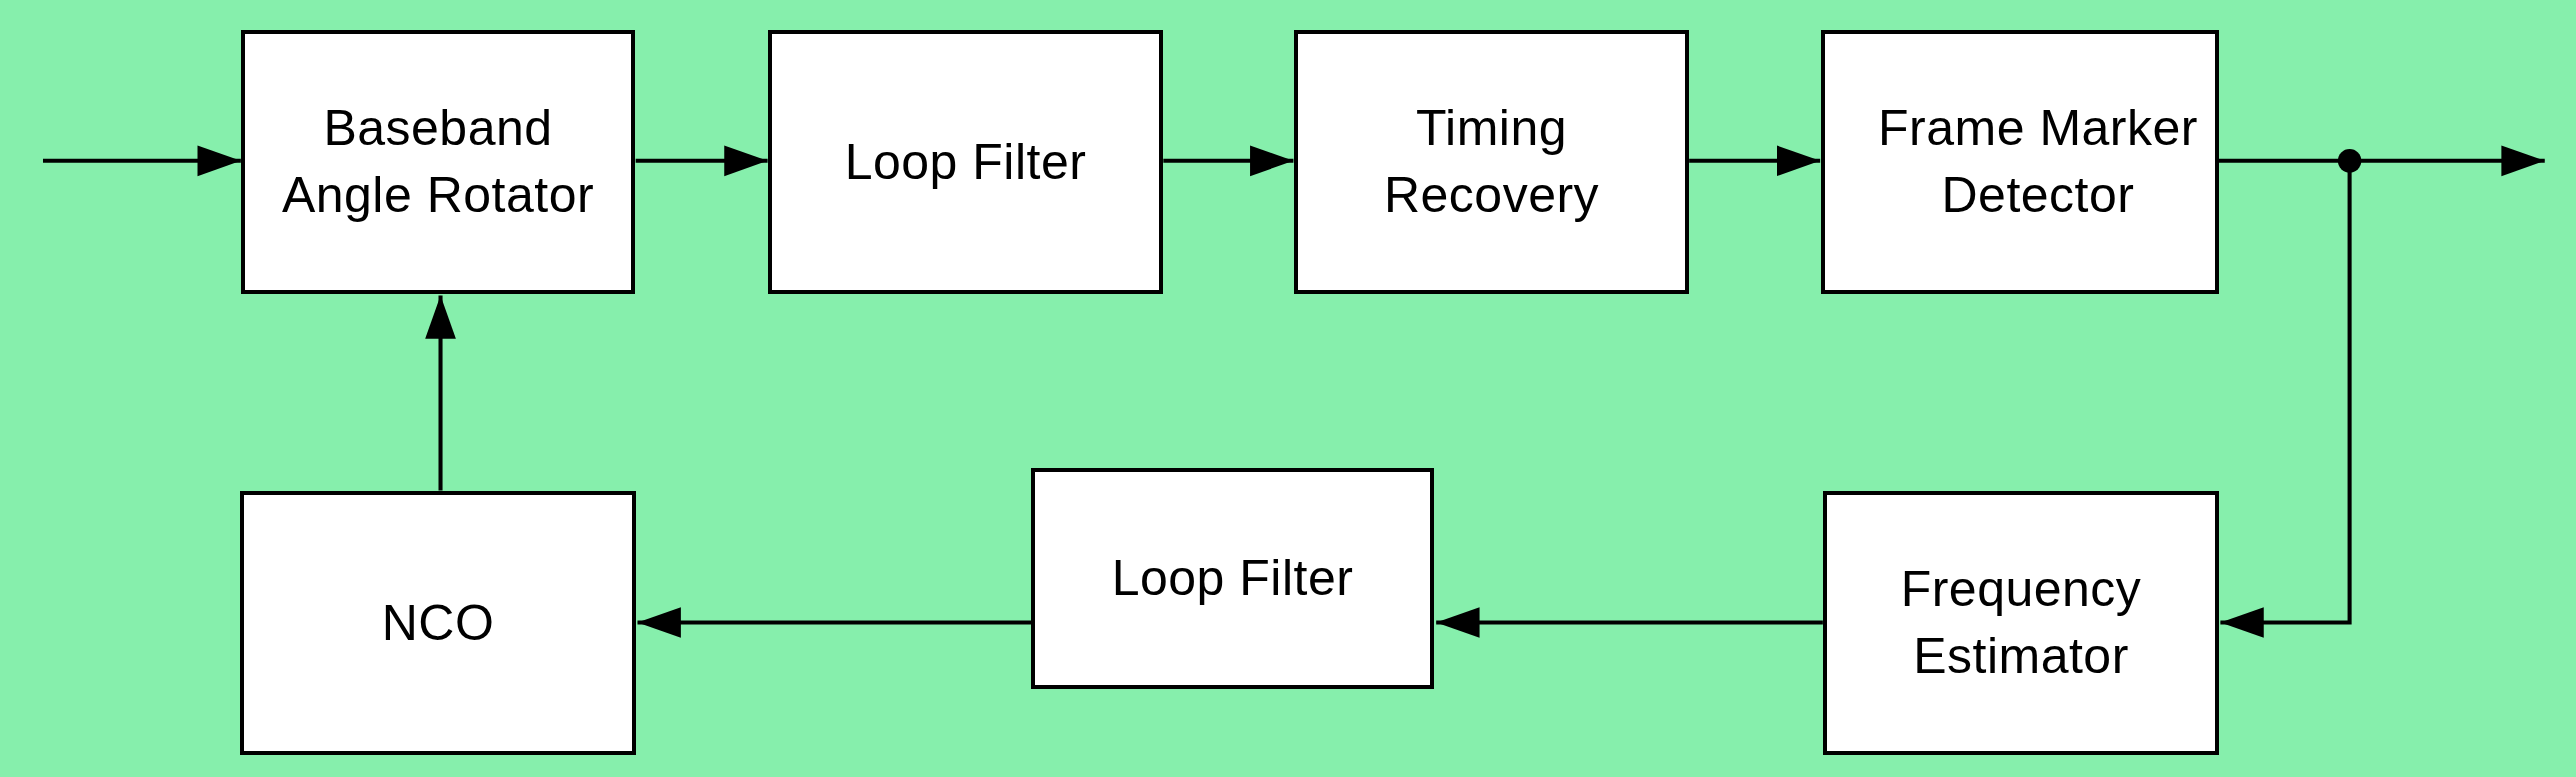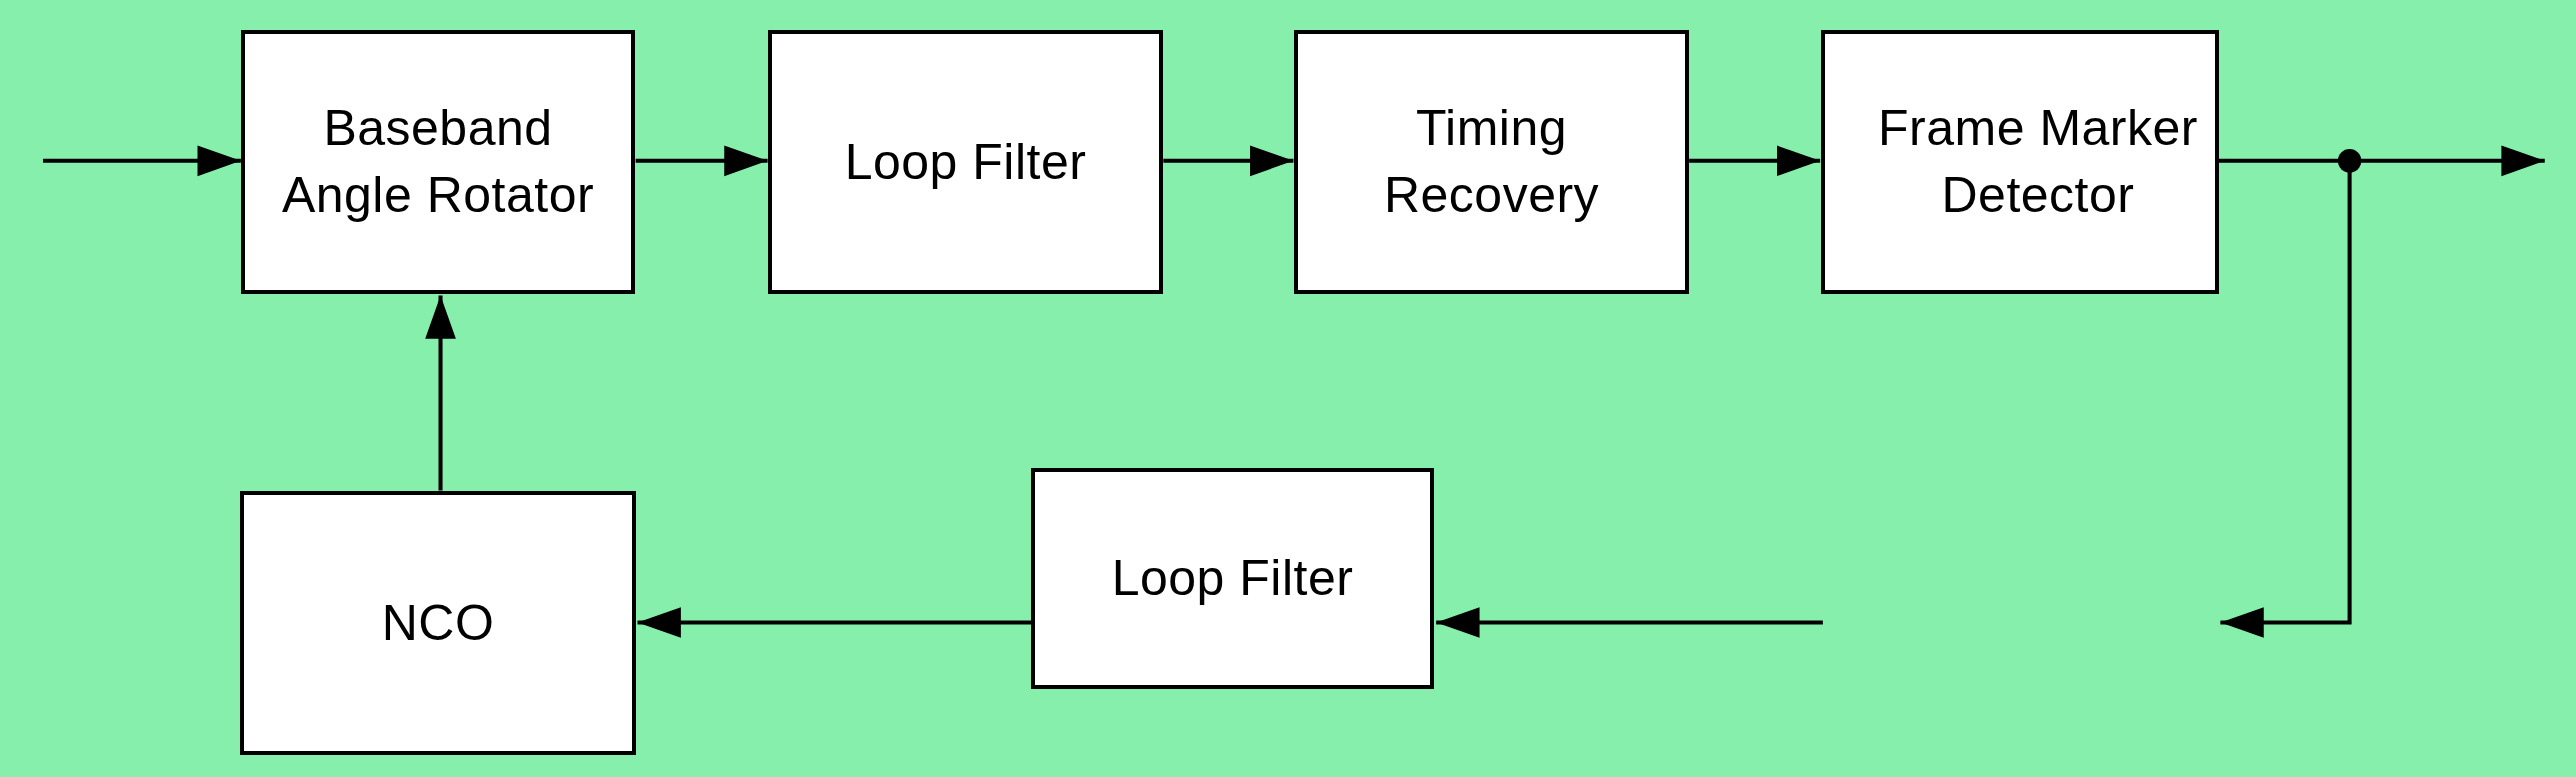--- a/index.html
+++ b/index.html
@@ -93,15 +93,19 @@
   </div>
 
   <div class="block" style="left:240px; top:491px; width:396px; height:264px;">
     <span class="block-label">NCO</span>
   </div>
 
   <div class="block" style="left:1031px; top:468px; width:403px; height:221px;">
     <span class="block-label">Loop Filter</span>
   </div>
 
+  <div class="block" style="left:1823px; top:491px; width:396px; height:264px;">
+    <span class="block-label">Frequency
+Estimator</span>
+  </div>
 
 </div>
 
 
 </body></html>

